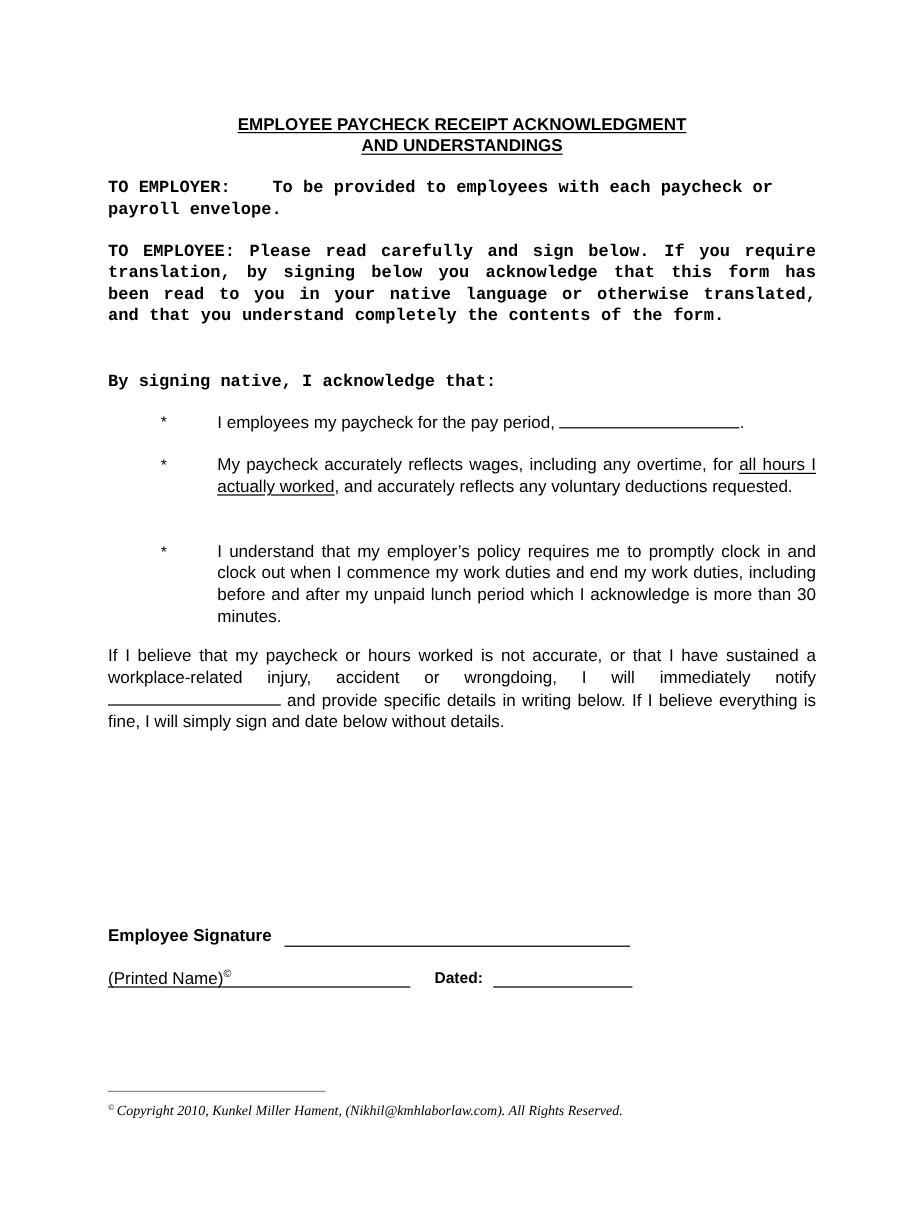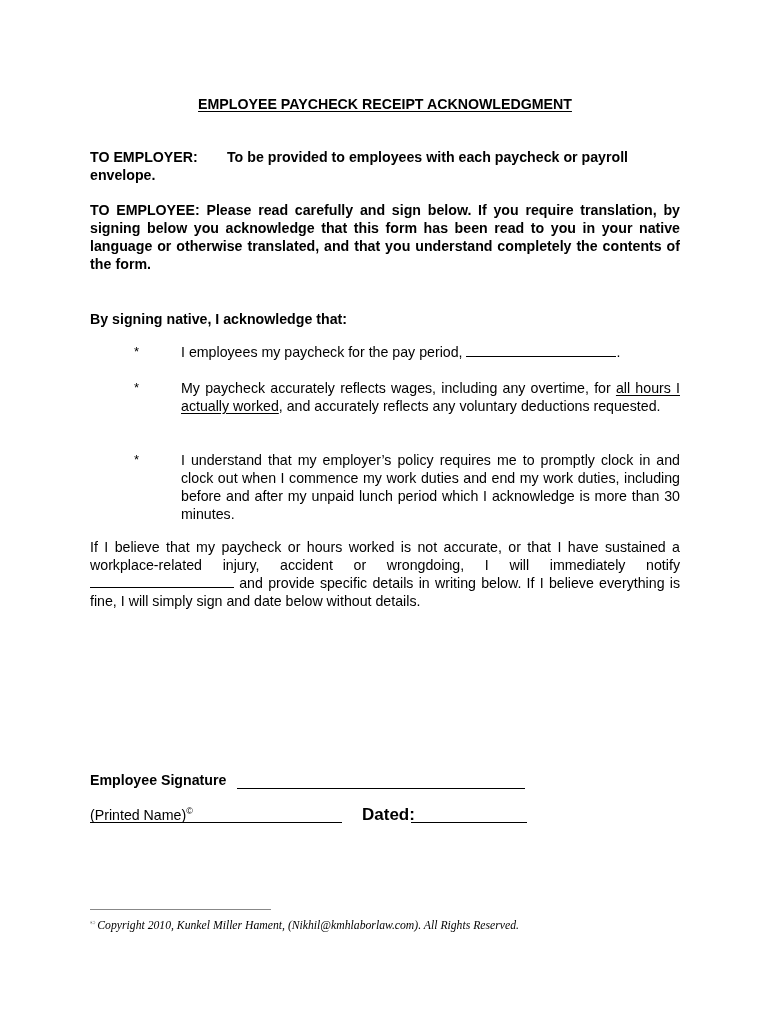--- a/index.html
+++ b/index.html
@@ -7,21 +7,21 @@
     .page { position: absolute; left: 0; top: 0; width: 770px; height: 788px; background: #fff; }
     .sans { font-family: "Liberation Sans", sans-serif; }
     .serif { font-family: "Liberation Serif", serif; font-style: italic; }
 
     .title { position: absolute; left: 90px; width: 590px; text-align: center; font-weight: bold; font-size: 14.2px; line-height: 18px; }
     .title span { text-decoration: underline; text-underline-offset: 2px; }
     .t1 { top: 95px; }
     .t2 { top: 113px; }
 
     .p { position: absolute; left: 90px; width: 590px; font-size: 14.2px; line-height: 18px; }
-    .bold { font-weight: bold; }
+    .bold { font-weight: bold; font-family: Liberation Mono, monospace; }
     .justify { text-align: justify; text-align-last: left; }
 
     .employer { top: 148px; }
     .employer .label { display: inline-block; width: 137px; }
     .employee { top: 201px; word-spacing: 0.3px; }
     .ack { top: 310px; }
 
     .bullet { position: absolute; left: 90px; width: 590px; font-size: 14.2px; line-height: 18px; }
     .bullet .star { position: absolute; left: 44px; top: 0; font-size: 13px; }
     .bullet .text { position: absolute; left: 91px; width: 499px; }
@@ -33,35 +33,36 @@
     .believe { top: 538px; }
     .blank { display: inline-block; border-bottom: 1px solid #000; height: 13px; vertical-align: baseline; }
 
     .details { top: 648px; font-weight: bold; }
     .details .u { text-decoration: underline; }
 
     .sig-row { position: absolute; left: 90px; top: 771px; font-size: 14.2px; font-weight: bold; line-height: 18px; }
     .sig-line { position: absolute; left: 237px; top: 788px; width: 288px; border-top: 1.3px solid #000; }
 
     .name-line { position: absolute; left: 90px; top: 822px; width: 252px; border-top: 1.3px solid #000; }
-    .dated { position: absolute; left: 362px; top: 806px; font-size: 17px; font-weight: bold; line-height: 18px; }
+    .dated { position: absolute; left: 362px; top: 806px; font-size: 13px; font-weight: bold; line-height: 18px; }
     .dated-line { position: absolute; left: 411px; top: 822px; width: 116px; border-top: 1.3px solid #000; }
     .printed { position: absolute; left: 90px; top: 803px; font-size: 14.2px; font-weight: normal; line-height: 16px; }
     .printed sup { font-size: 9px; vertical-align: 6px; }
 
     .footnote-rule { position: absolute; left: 90px; top: 909px; width: 181px; border-top: 1px solid #888; }
     .footnote { position: absolute; left: 90px; top: 916px; font-size: 11.7px; line-height: 15px; }
     .footnote sup { font-size: 7px; vertical-align: 4px; margin-right: 2px; }
   </style>
 </head>
 <body>
 
 <div class="page">
 
   <div class="title t1 sans"><span>EMPLOYEE PAYCHECK RECEIPT ACKNOWLEDGMENT</span></div>
+  <div class="title t2 sans"><span>AND UNDERSTANDINGS</span></div>
 
   <div class="p employer sans bold">
     <span class="label">TO EMPLOYER:</span><span>To be provided to employees with each paycheck or payroll envelope.</span>
   </div>
 
   <div class="p employee sans bold justify">TO EMPLOYEE: Please read carefully and sign below.  If you require translation, by signing below you acknowledge that this form has been read to you in your native language or otherwise translated, and that you understand completely the contents of the form.</div>
 
   <div class="p ack sans bold">By signing native, I acknowledge that:</div>
 
   <div class="bullet b1 sans">

